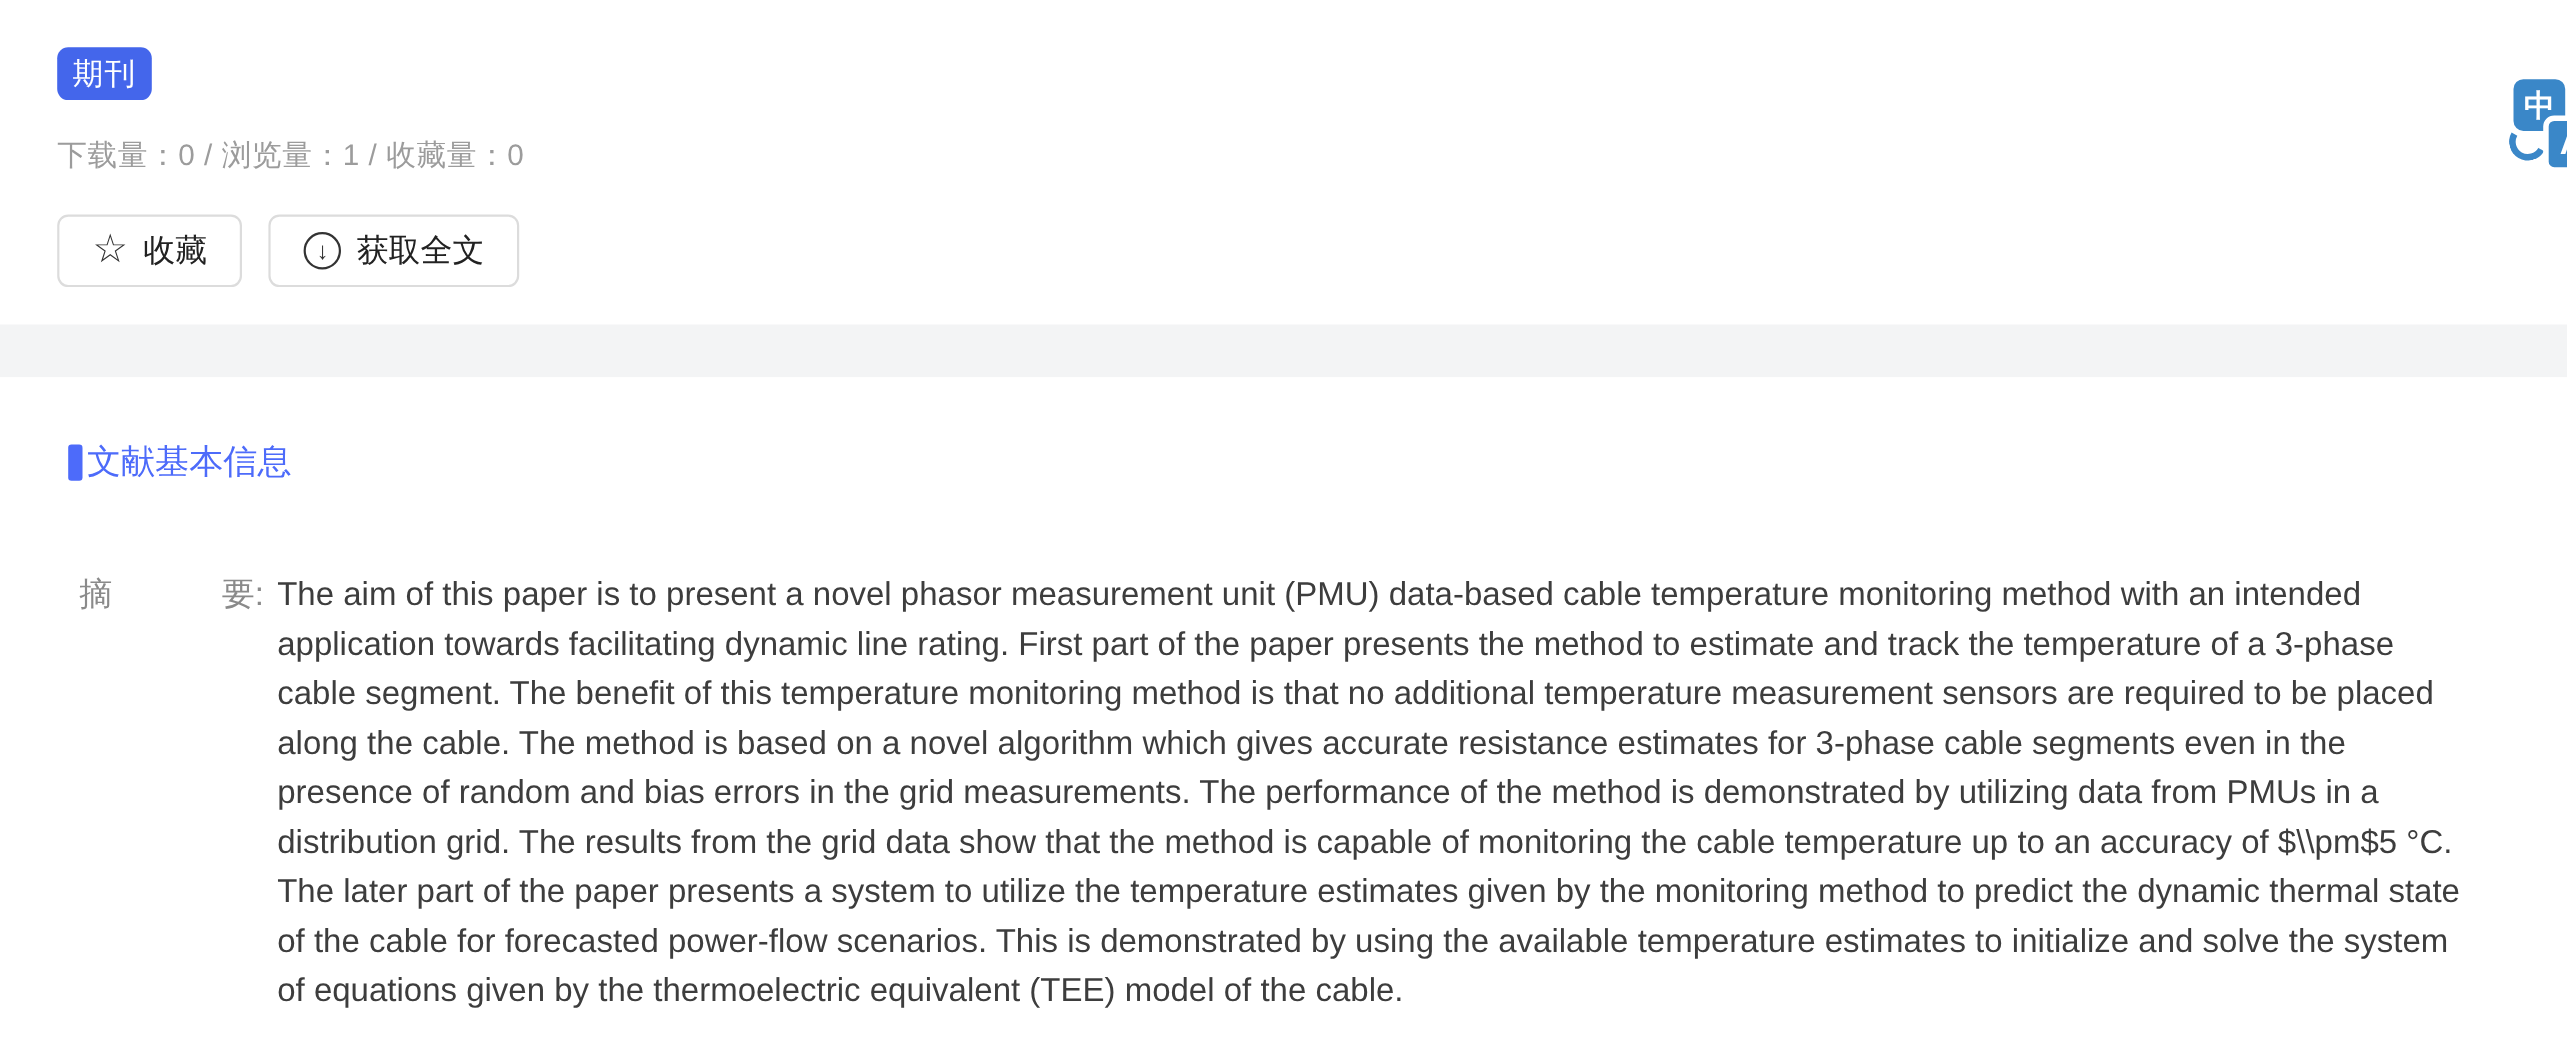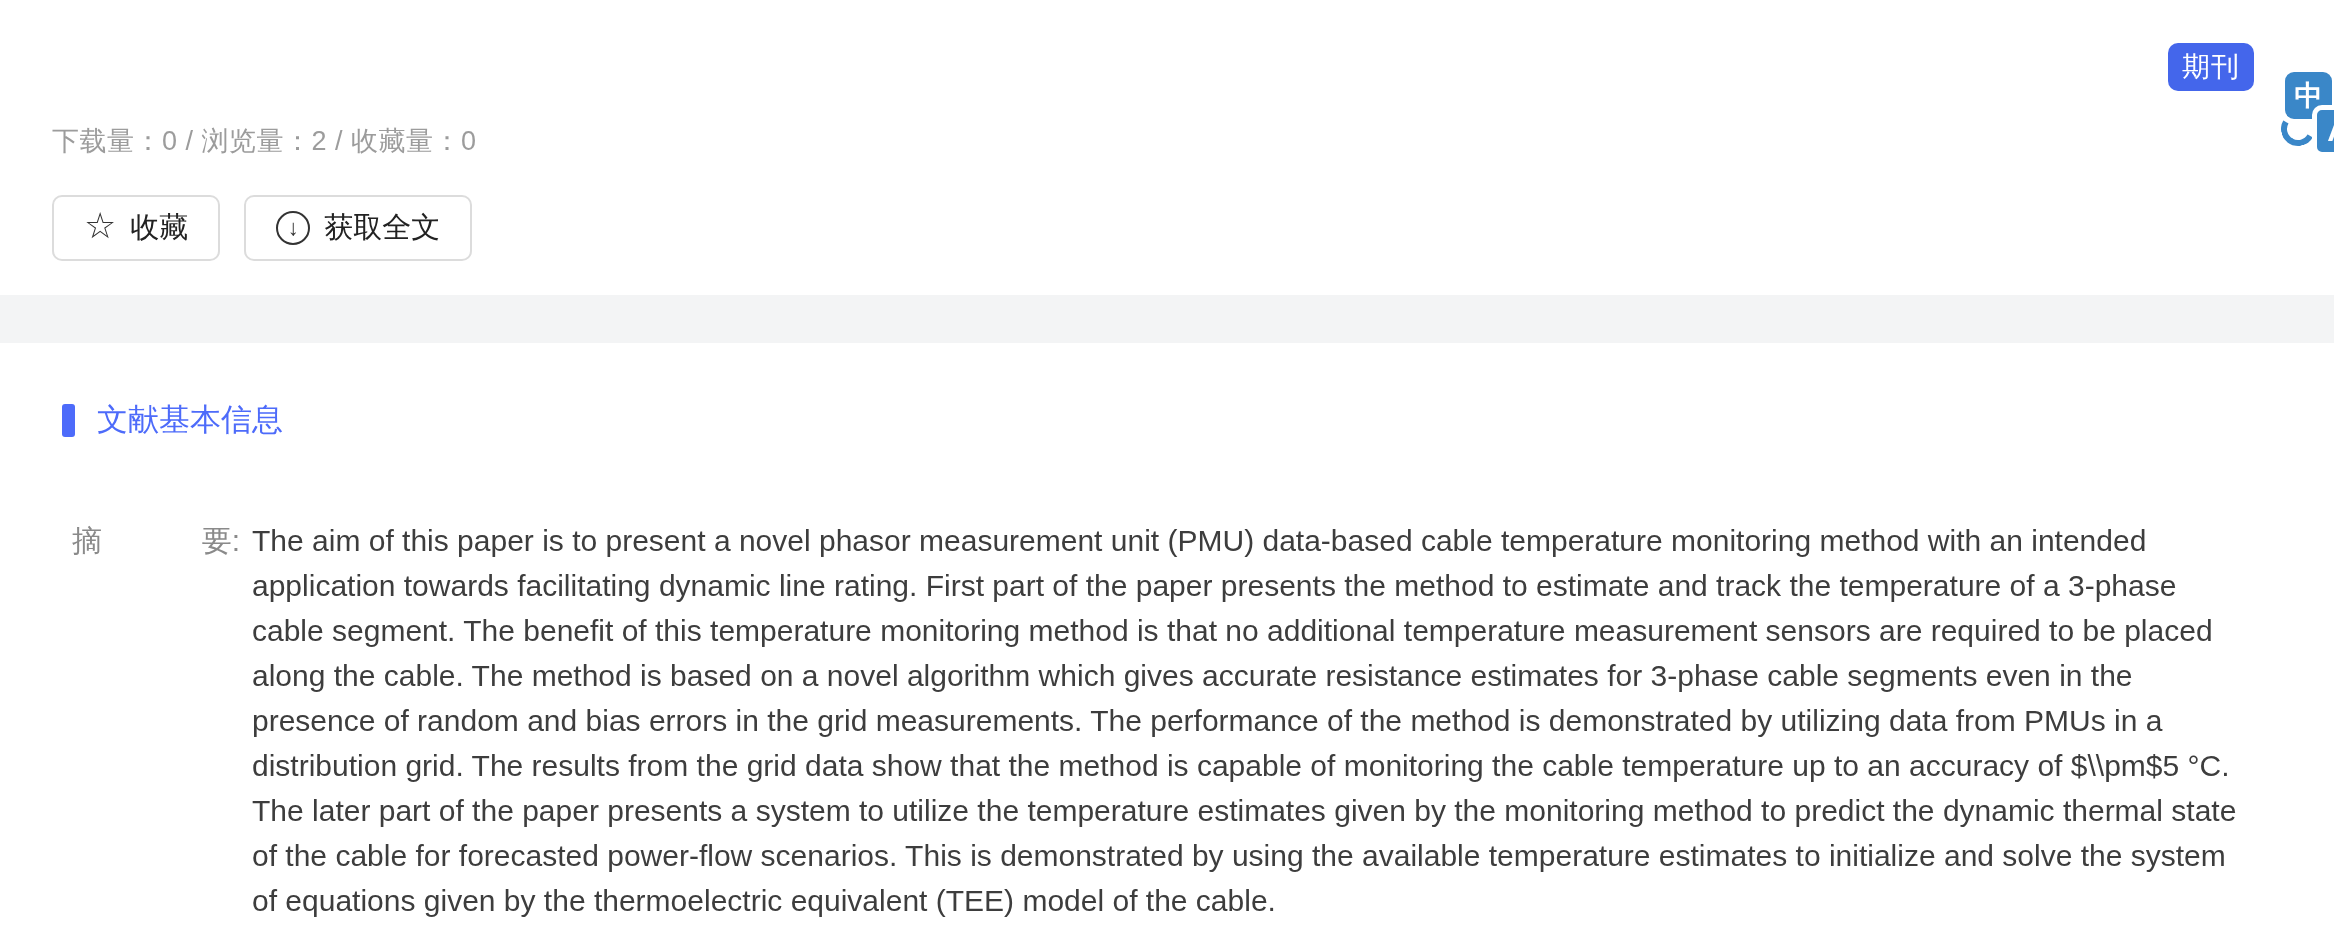--- a/index.html
+++ b/index.html
@@ -21,21 +21,21 @@
     -webkit-font-smoothing:antialiased;
   }
 
   
   .top-section{
     background:#fff;
     padding:34px 80px 34px 52px;
   }
   .title-row{
     display:flex;
-    align-items:flex-end;
+    align-items:flex-start;
     flex-direction:column;
   }
   .journal-badge{
     flex:0 0 auto;
     margin-top:9px;
     background:var(--badge-blue,#4466EB);
     color:#fff;
     font-size:28px;
     line-height:1;
     padding:10px 14px;
@@ -101,21 +101,21 @@
   }
 
   
   .info-card{
     background:#fff;
     padding:56px 84px 0 62px;
   }
   .section-header{
     display:flex;
     align-items:center;
-    gap:22px;
+    gap:4px;
   }
   .section-bar{
     width:13px;
     height:33px;
     border-radius:3px;
     background:var(--section-blue,#4D6BFA);
   }
   .section-title{
     font-size:31px;
     font-weight:500;
@@ -202,21 +202,21 @@
   }
 </style>
 </head>
 <body>
 
 <div class="top-section">
   <div class="title-row">
     <span class="journal-badge">期刊</span>
   </div>
 
-  <div class="stats-line">下载量：0 / 浏览量：2 / 收藏量：0</div>
+  <div class="stats-line">下载量：0 / 浏览量：1 / 收藏量：0</div>
 
   <div class="action-row">
     <button class="action-btn">
       <span class="star-icon">☆</span>
       <span>收藏</span>
     </button>
     <button class="action-btn">
       <span class="circle-down-icon">↓</span>
       <span>获取全文</span>
     </button>

